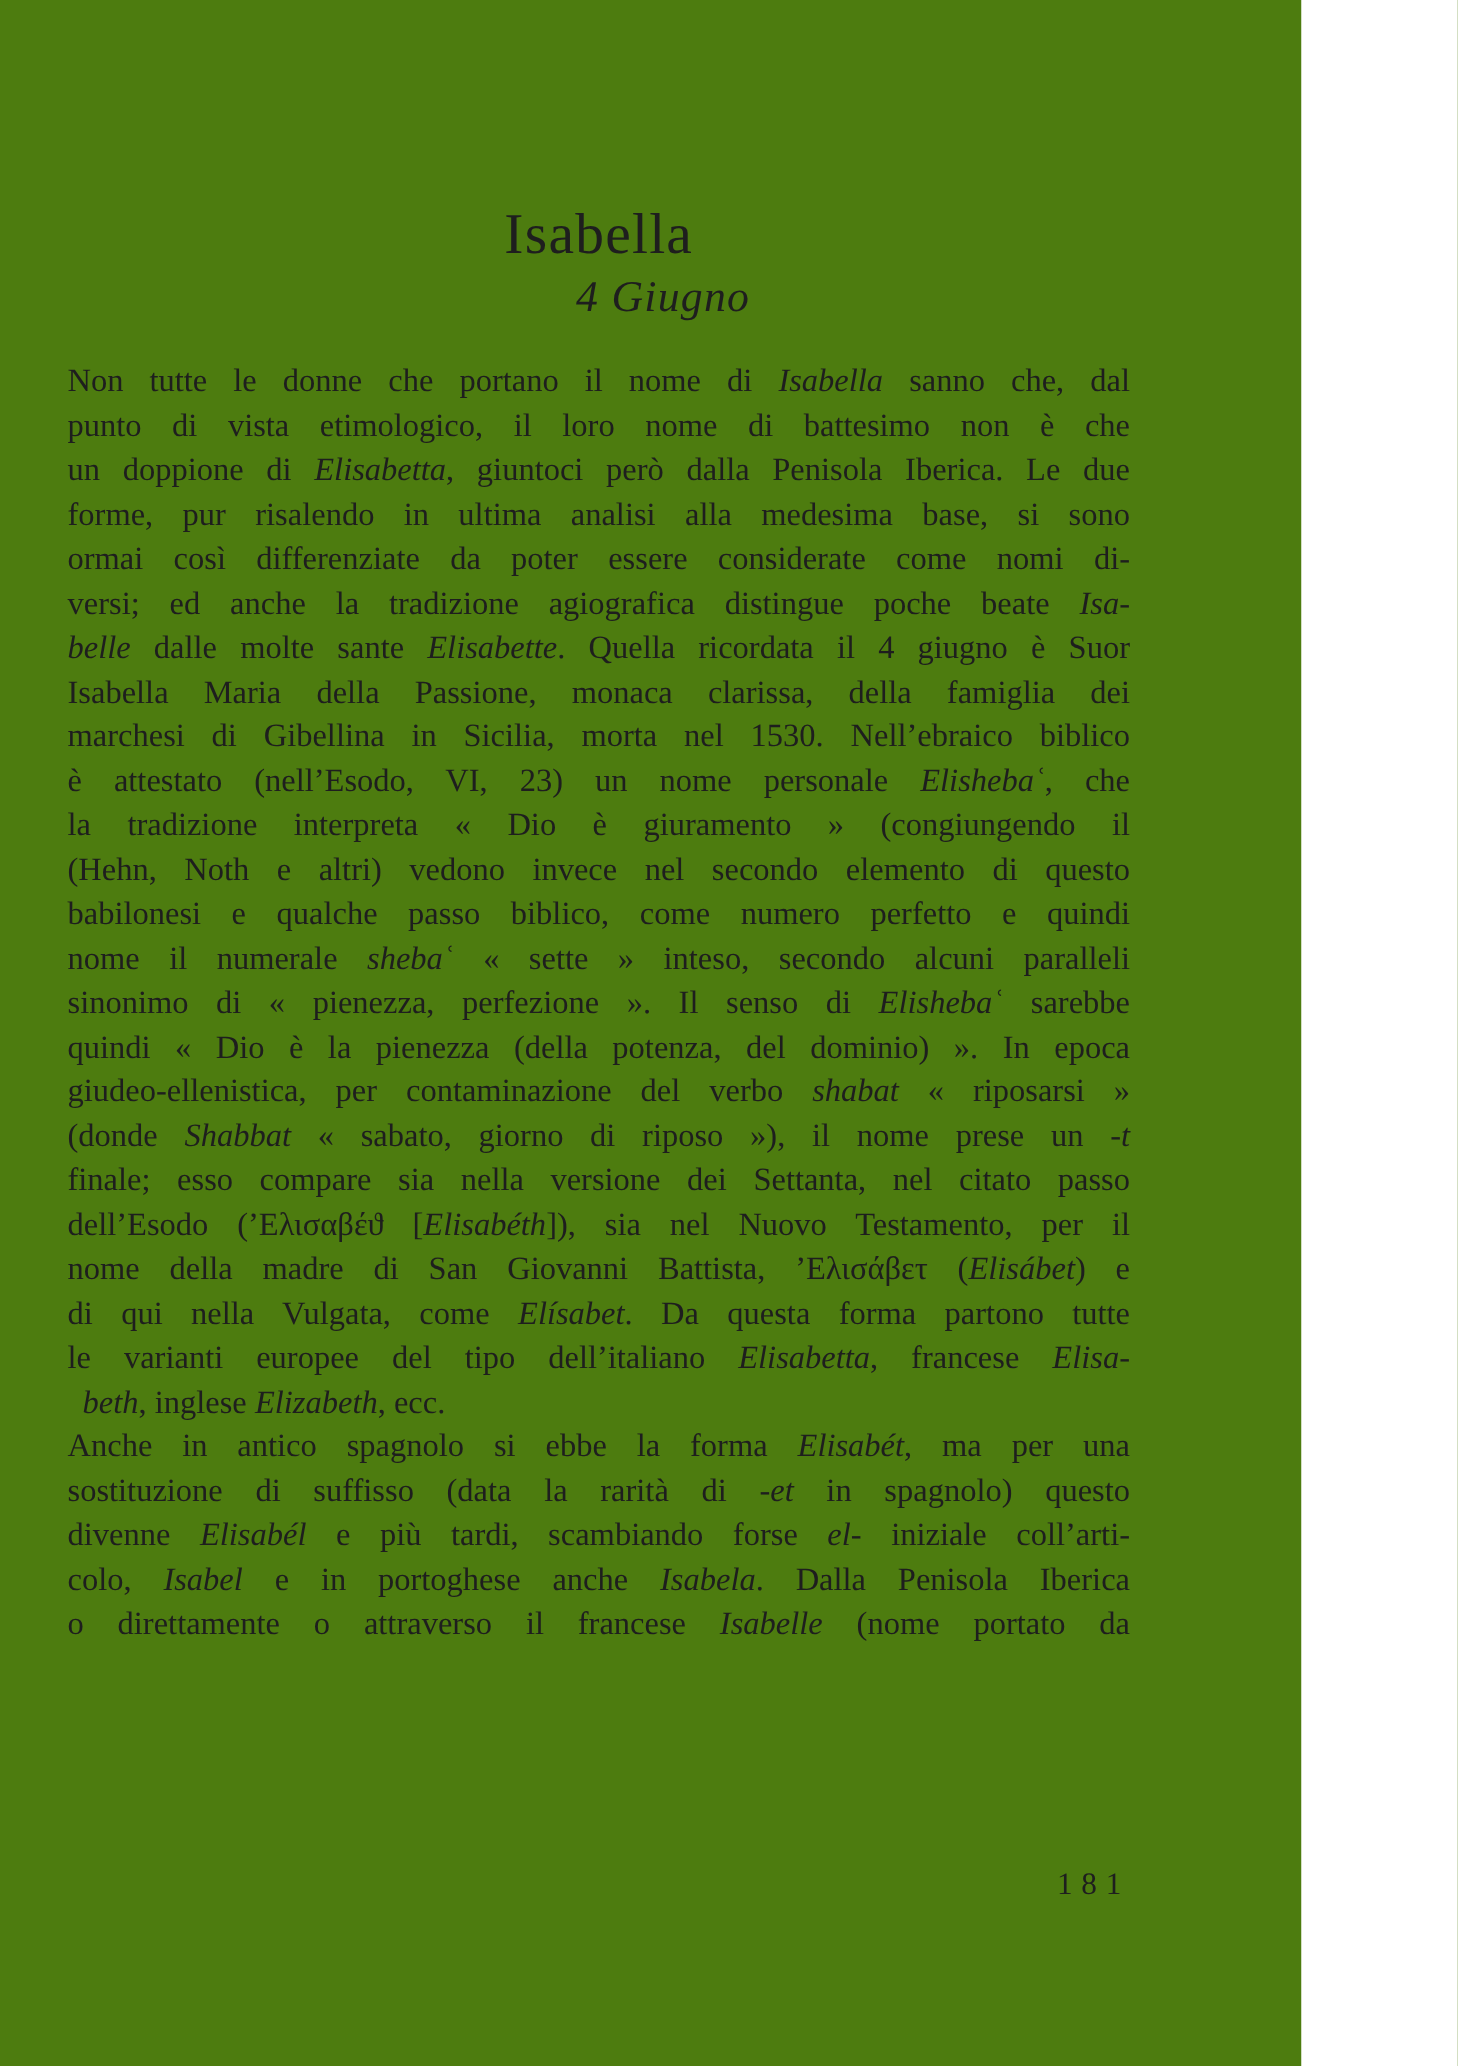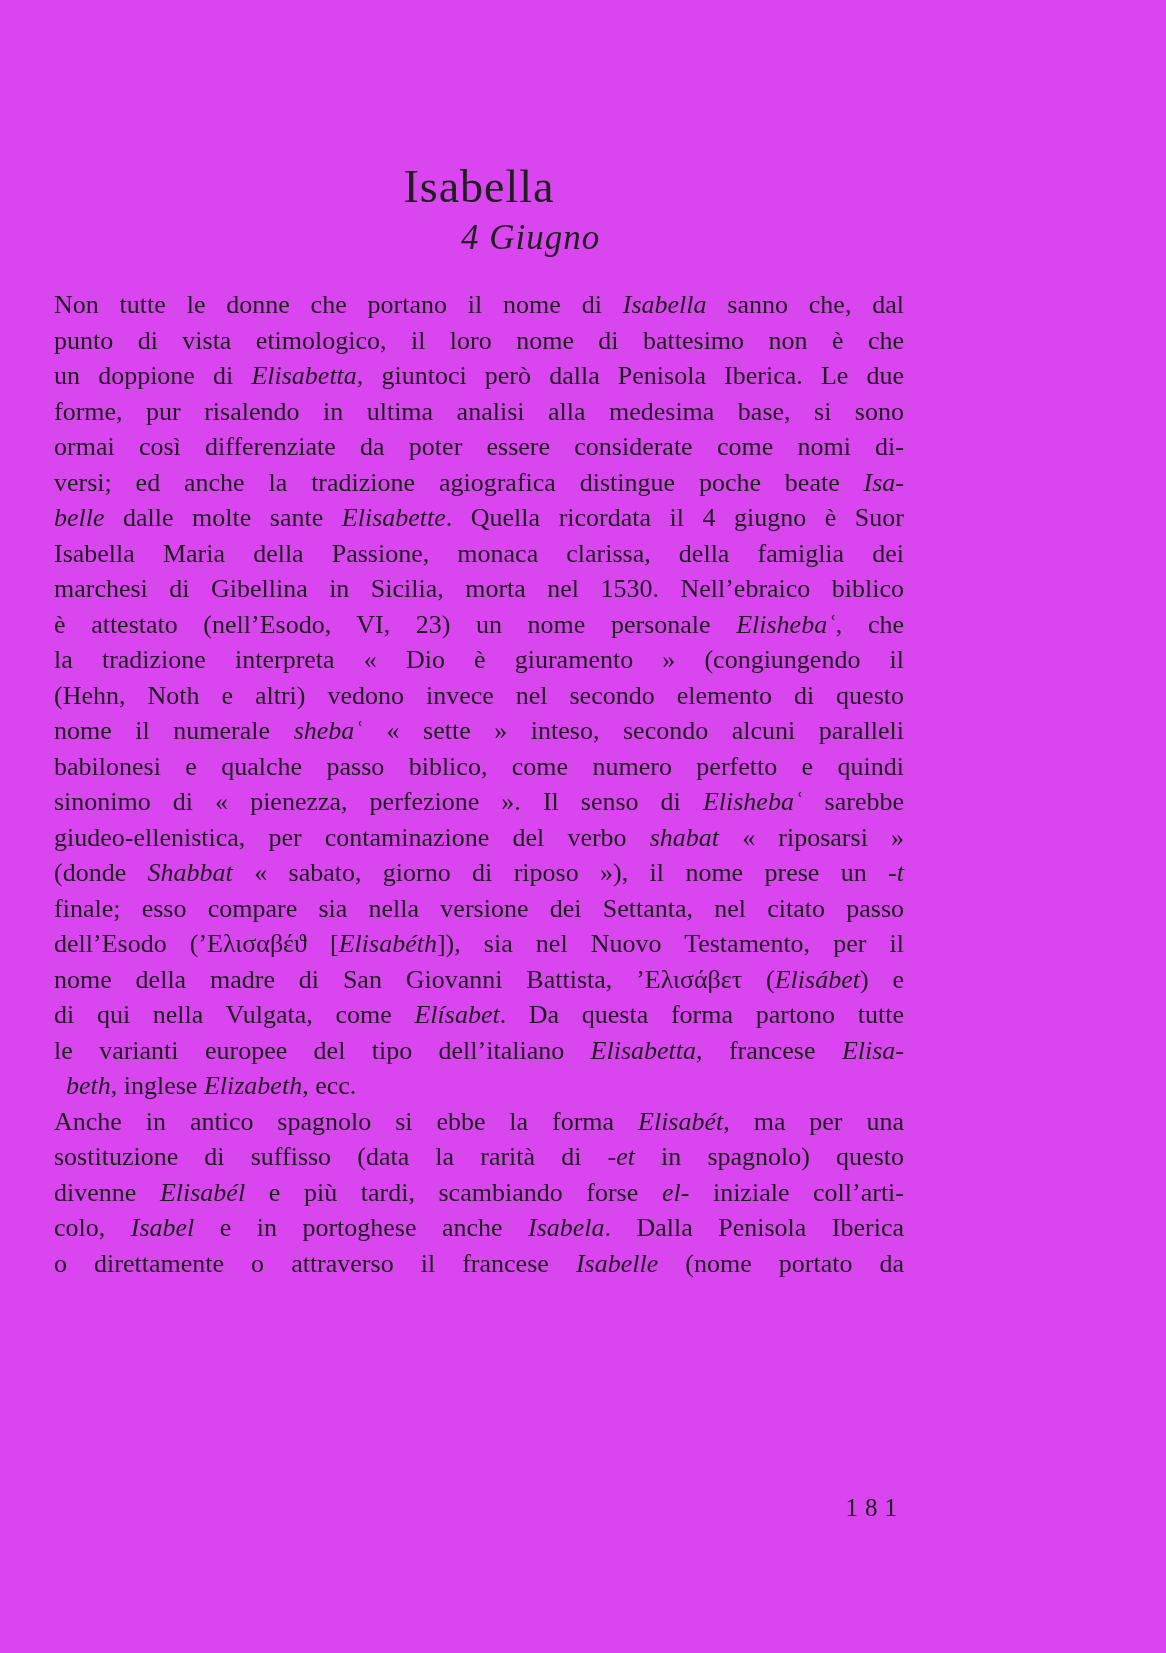--- a/index.html
+++ b/index.html
@@ -2,23 +2,23 @@
 <html lang="it"><head>
 <meta charset="utf-8">
 <style>
   html, body {
     margin: 0;
     padding: 0;
     background: #ffffff;
   }
   .page {
     position: relative;
-    width: 1166px;
+    width: 1041px;
     height: 1653px;
-    background: #d946ef;
+    background: #4d7c0f;
     font-family: "Liberation Serif", "DejaVu Serif", serif;
     color: #1e1e1e;
     overflow: hidden;
   }
   .title {
     position: absolute;
     top: 160px;
     left: 54px;
     width: 850px;
     text-align: center;
@@ -80,23 +80,24 @@
       <div class="line"><span>un doppione di </span><i>Elisabetta</i><span>, giuntoci però dalla Penisola Iberica. Le due</span></div>
       <div class="line"><span>forme, pur risalendo in ultima analisi alla medesima base, si sono</span></div>
       <div class="line"><span>ormai così differenziate da poter essere considerate come nomi di-</span></div>
       <div class="line"><span>versi; ed anche la tradizione agiografica distingue poche beate </span><i>Isa-</i></div>
       <div class="line"><i>belle</i><span> dalle molte sante </span><i>Elisabette</i><span>. Quella ricordata il 4 giugno è Suor</span></div>
       <div class="line"><span>Isabella Maria della Passione, monaca clarissa, della famiglia dei</span></div>
       <div class="line"><span>marchesi di Gibellina in Sicilia, morta nel 1530. Nell’ebraico biblico</span></div>
       <div class="line"><span>è attestato (nell’Esodo, VI, 23) un nome personale </span><i>Elishebaʿ</i><span>, che</span></div>
       <div class="line"><span>la tradizione interpreta « Dio è giuramento » (congiungendo il</span></div>
       <div class="line"><span>(Hehn, Noth e altri) vedono invece nel secondo elemento di questo</span></div>
+      <div class="line"><span>babilonesi e qualche passo biblico, come numero perfetto e quindi</span></div>
       <div class="line"><span>nome il numerale </span><i>shebaʿ</i><span> « sette » inteso, secondo alcuni paralleli</span></div>
-      <div class="line"><span>babilonesi e qualche passo biblico, come numero perfetto e quindi</span></div>
       <div class="line"><span>sinonimo di « pienezza, perfezione ». Il senso di </span><i>Elishebaʿ</i><span> sarebbe</span></div>
+      <div class="line"><span>quindi « Dio è la pienezza (della potenza, del dominio) ». In epoca</span></div>
       <div class="line"><span>giudeo-ellenistica, per contaminazione del verbo </span><i>shabat</i><span> « riposarsi »</span></div>
       <div class="line"><span>(donde </span><i>Shabbat</i><span> « sabato, giorno di riposo »), il nome prese un </span><i>-t</i></div>
       <div class="line"><span>finale; esso compare sia nella versione dei Settanta, nel citato passo</span></div>
       <div class="line"><span>dell’Esodo (’Ελισαβέϑ [</span><i>Elisabéth</i><span>]), sia nel Nuovo Testamento, per il</span></div>
       <div class="line"><span>nome della madre di San Giovanni Battista, ’Ελισάβετ (</span><i>Elisábet</i><span>) e</span></div>
       <div class="line"><span>di qui nella Vulgata, come </span><i>Elísabet</i><span>. Da questa forma partono tutte</span></div>
       <div class="line"><span>le varianti europee del tipo dell’italiano </span><i>Elisabetta</i><span>, francese </span><i>Elisa-</i></div>
       <div class="line short"><i>beth</i><span>, inglese </span><i>Elizabeth</i><span>, ecc.</span></div>
       <div class="line"><span>Anche in antico spagnolo si ebbe la forma </span><i>Elisabét</i><span>, ma per una</span></div>
       <div class="line"><span>sostituzione di suffisso (data la rarità di </span><i>-et</i><span> in spagnolo) questo</span></div>

